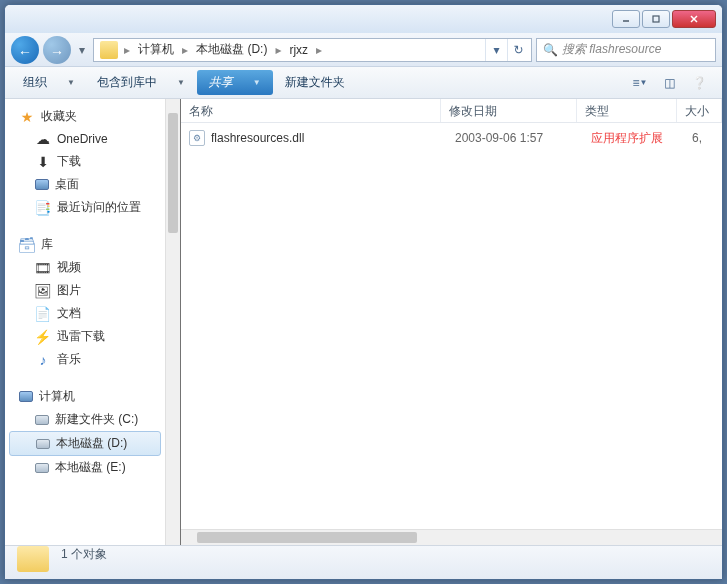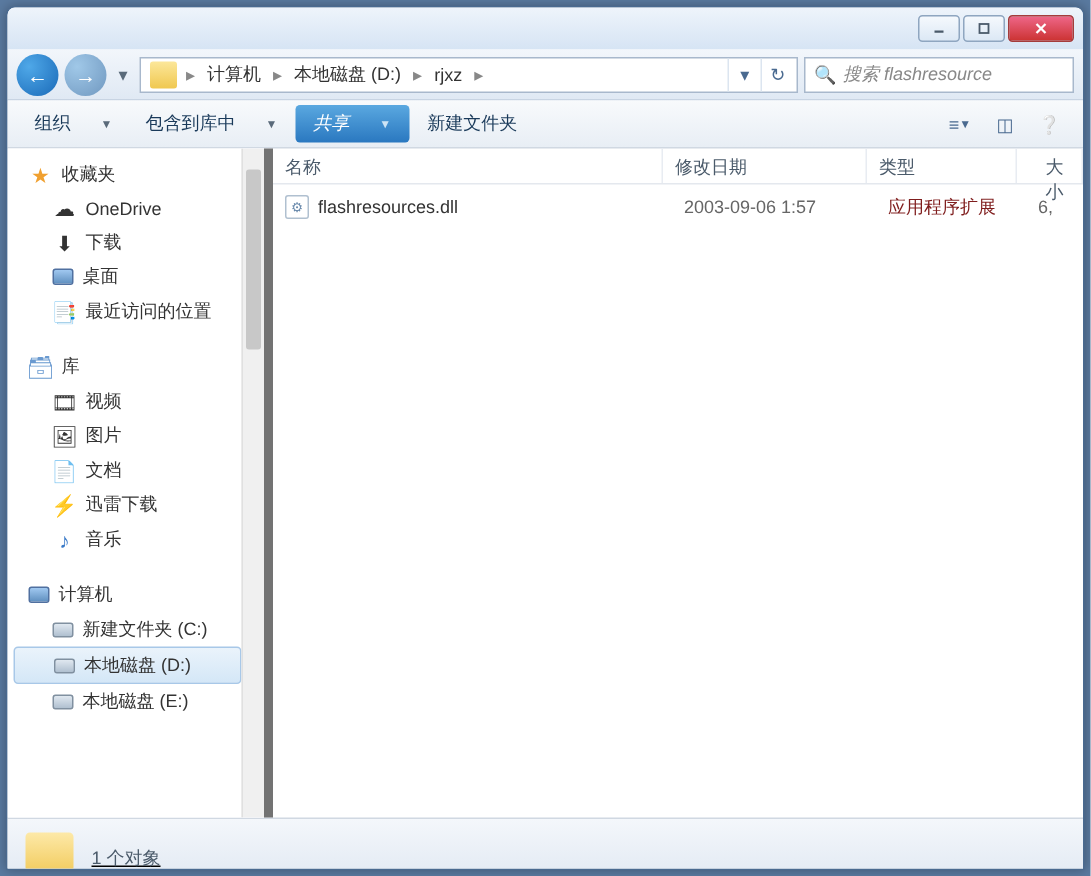--- a/index.html
+++ b/index.html
@@ -36,37 +36,37 @@
 .sb-group { margin-bottom: 14px; }
 .sb-head { display: flex; align-items: center; padding: 3px 8px 3px 14px; gap: 6px; color: #333; }
 .sb-item { display: flex; align-items: center; padding: 3px 8px 3px 30px; gap: 6px; color: #333; }
 .sb-item.sel { background: linear-gradient(to bottom, #eaf3fb, #d4e7f7); border: 1px solid #a8c8e8; border-radius: 3px; margin: 0 4px; padding-left: 26px; }
 .sb-ico { width: 16px; height: 16px; display: inline-flex; align-items: center; justify-content: center; font-size: 14px; }
 .star { color: #f0a030; }
 .folder-sm { background: linear-gradient(to bottom, #fce79a, #f0c850); border-radius: 2px; width: 14px; height: 12px; }
 .drive { background: linear-gradient(to bottom, #e0e8f0, #b0c0d0); border-radius: 2px; width: 14px; height: 10px; border: 1px solid #8090a0; }
 .monitor { background: linear-gradient(to bottom, #a0c8f0, #6090c0); border-radius: 2px; width: 14px; height: 11px; border: 1px solid #5070a0; }
 .lib { color: #6a9ad0; font-size: 15px; }
-.main { flex: 1; display: flex; flex-direction: column; border-left: 6px solid #737373; align-items: flex-end; }
+.main { flex: 1; display: flex; flex-direction: column; border-left: 1px solid #737373; }
 .list-head { height: 24px; display: flex; border-bottom: 1px solid #e4e8ee; color: #4a5a6a; }
 .lh-col { padding: 4px 8px; border-right: 1px solid #e8ecf2; }
 .lh-name { width: 260px; }
 .lh-date { width: 136px; }
 .lh-type { width: 100px; }
 .lh-size { flex: 1; text-align: right; padding-right: 12px; }
 .list-body { flex: 1; padding: 4px 0; position: relative; }
 .file-row { display: flex; align-items: center; height: 22px; padding: 0 8px; color: #333; }
 .file-row .fico { width: 16px; height: 16px; margin-right: 6px; background: #fff; border: 1px solid #b0c0d0; border-radius: 2px; display: flex; align-items: center; justify-content: center; font-size: 9px; color: #6a8aac; }
 .fr-name { width: 244px; }
 .fr-date { width: 136px; color: #666; }
-.fr-type { width: 100px; color: #7f1d1d; }
+.fr-type { width: 100px; color: #ef4444; }
 .fr-size { flex: 1; text-align: right; padding-right: 12px; color: #666; }
 .hscroll { height: 16px; background: #f0f0f0; border-top: 1px solid #e0e0e0; position: relative; }
 .hscroll::before { content: ""; position: absolute; left: 16px; width: 220px; top: 2px; bottom: 2px; background: #c8c8c8; border-radius: 2px; }
-.statusbar { height: 36px; background: linear-gradient(to bottom, #f4f7fb, #e4ebf4); border-top: 1px solid #d0d8e2; display: flex; align-items: flex-end; padding: 0 12px; gap: 12px; text-decoration: underline; }
+.statusbar { height: 36px; background: linear-gradient(to bottom, #f4f7fb, #e4ebf4); border-top: 1px solid #d0d8e2; display: flex; align-items: flex-start; padding: 0 12px; gap: 12px; }
 .status-ico { width: 32px; height: 26px; background: linear-gradient(to bottom, #fde9a8, #f2cc60); border-radius: 3px; }
 .status-text { color: #4a5a6a; }
 </style>
 </head>
 <body>
 
 <div class="window">
 
   <div class="titlebar">
     <div class="winbtn">

